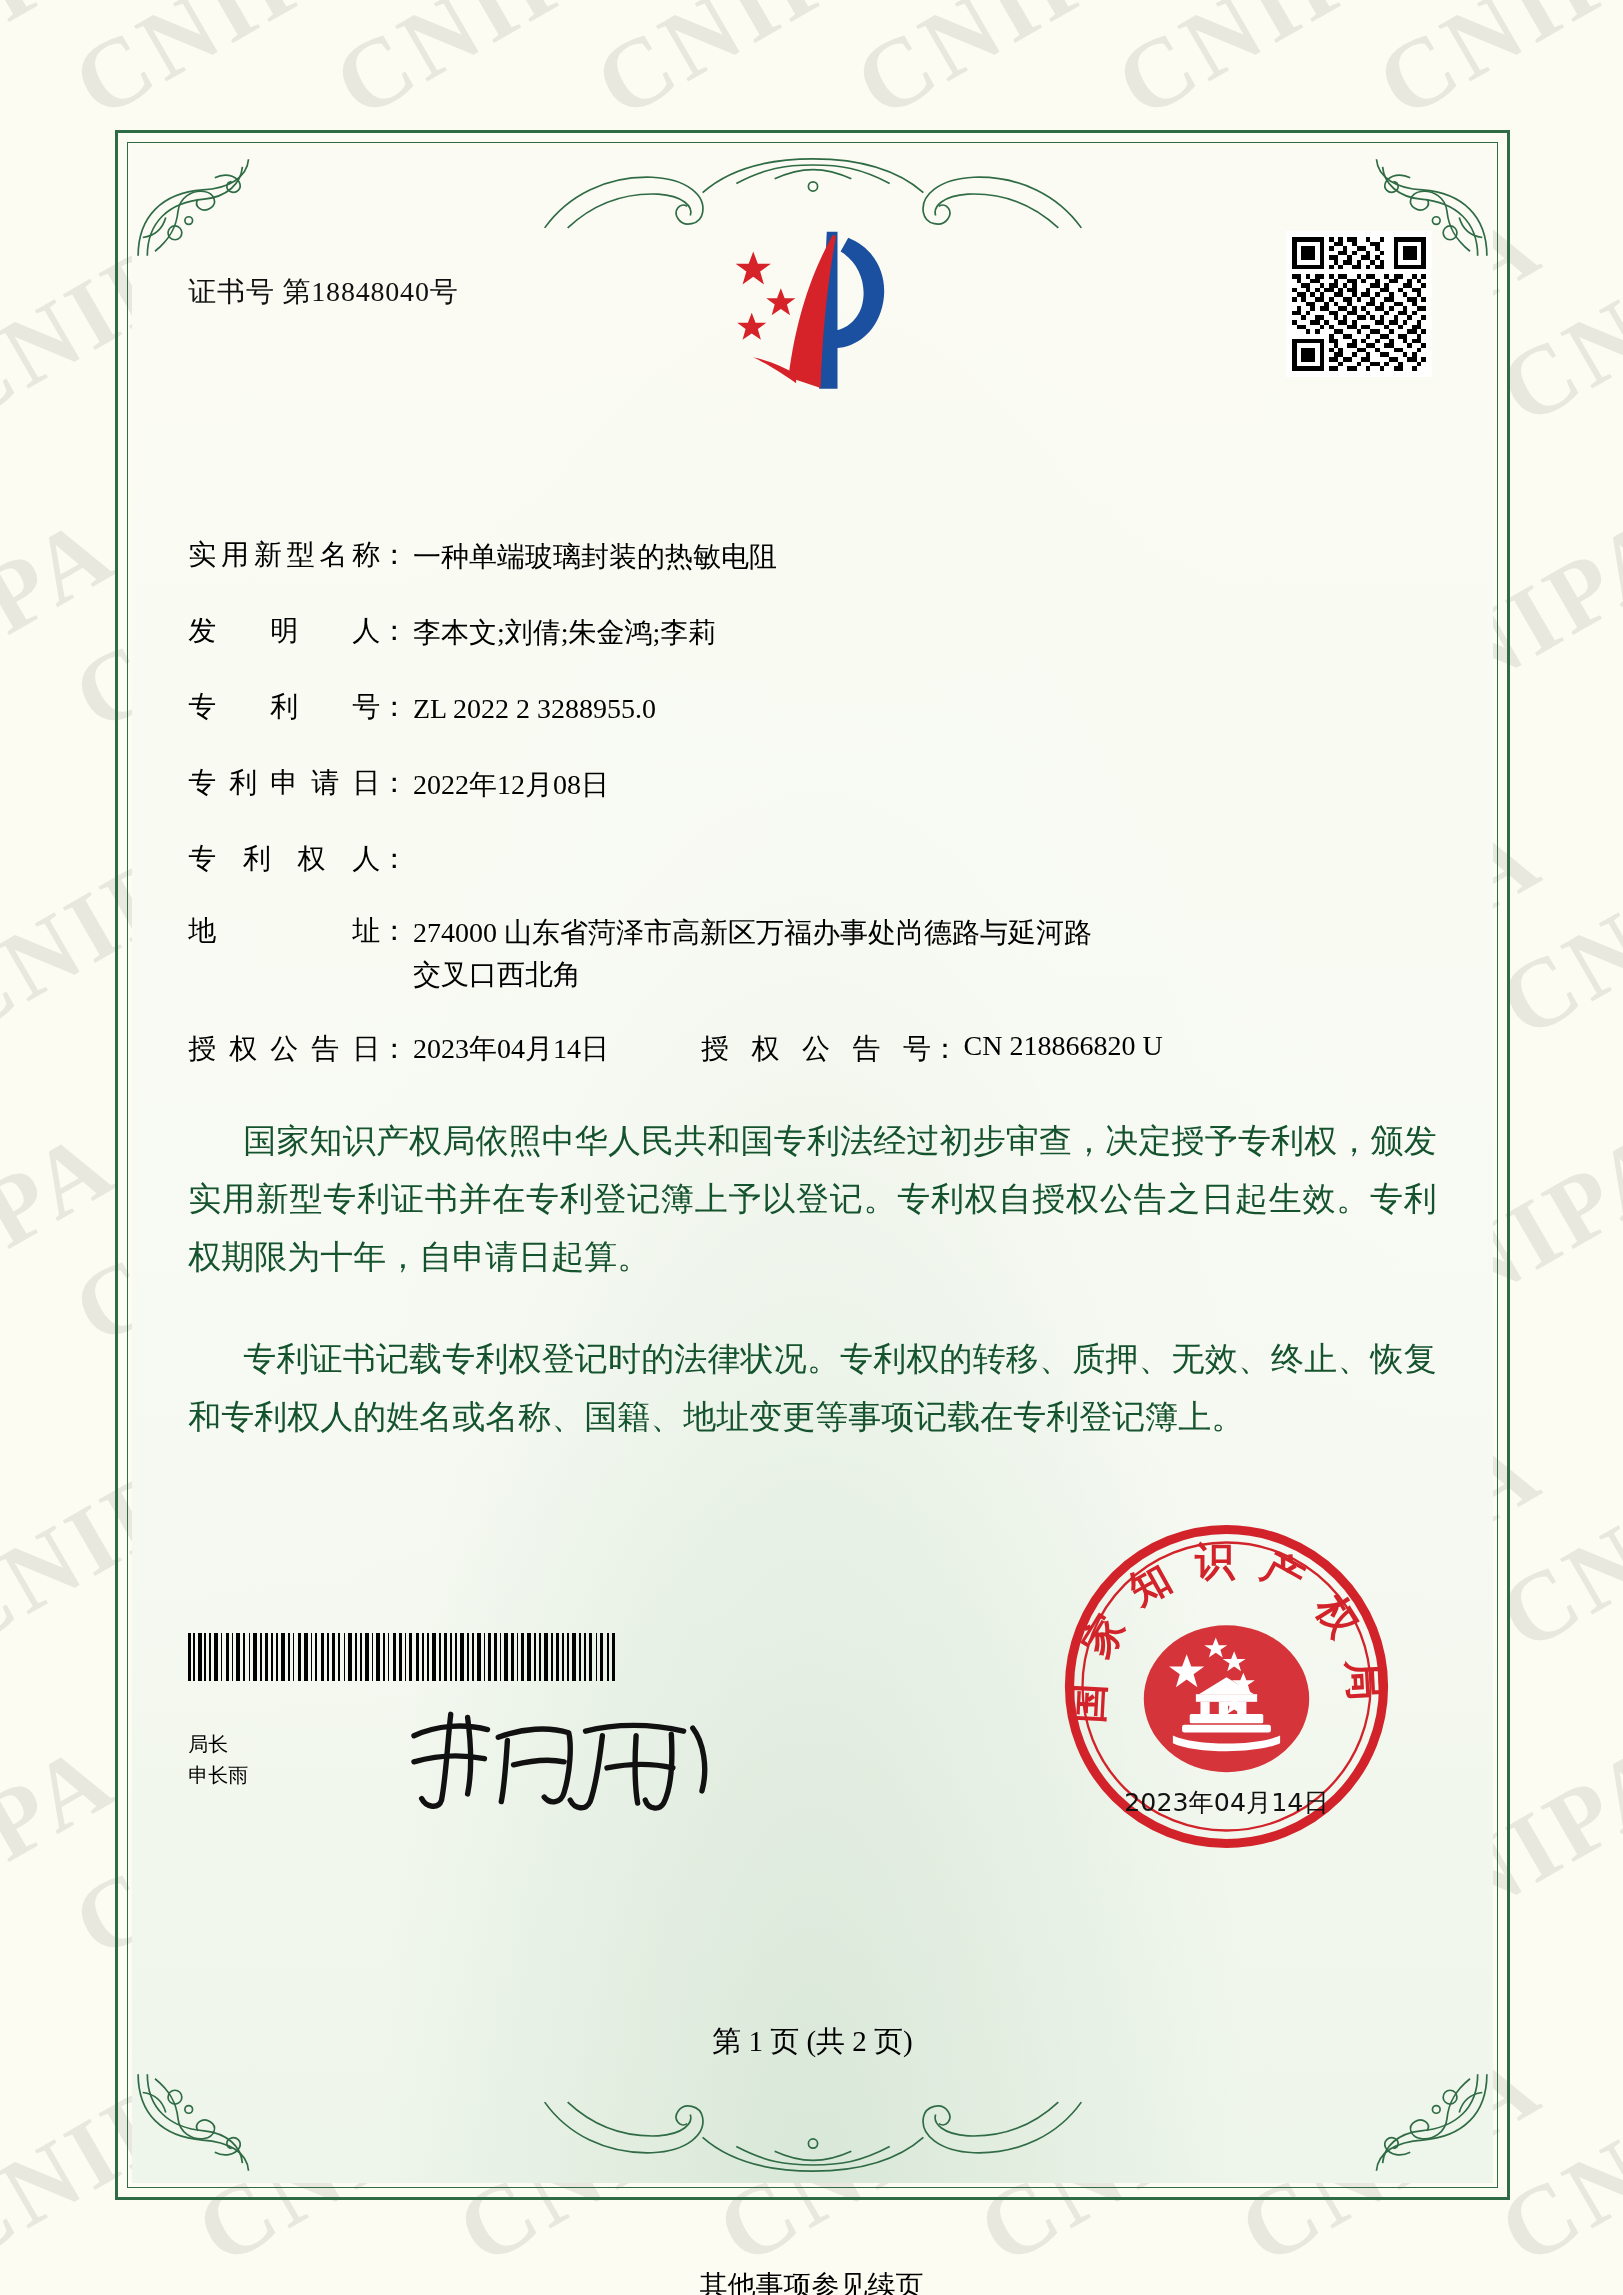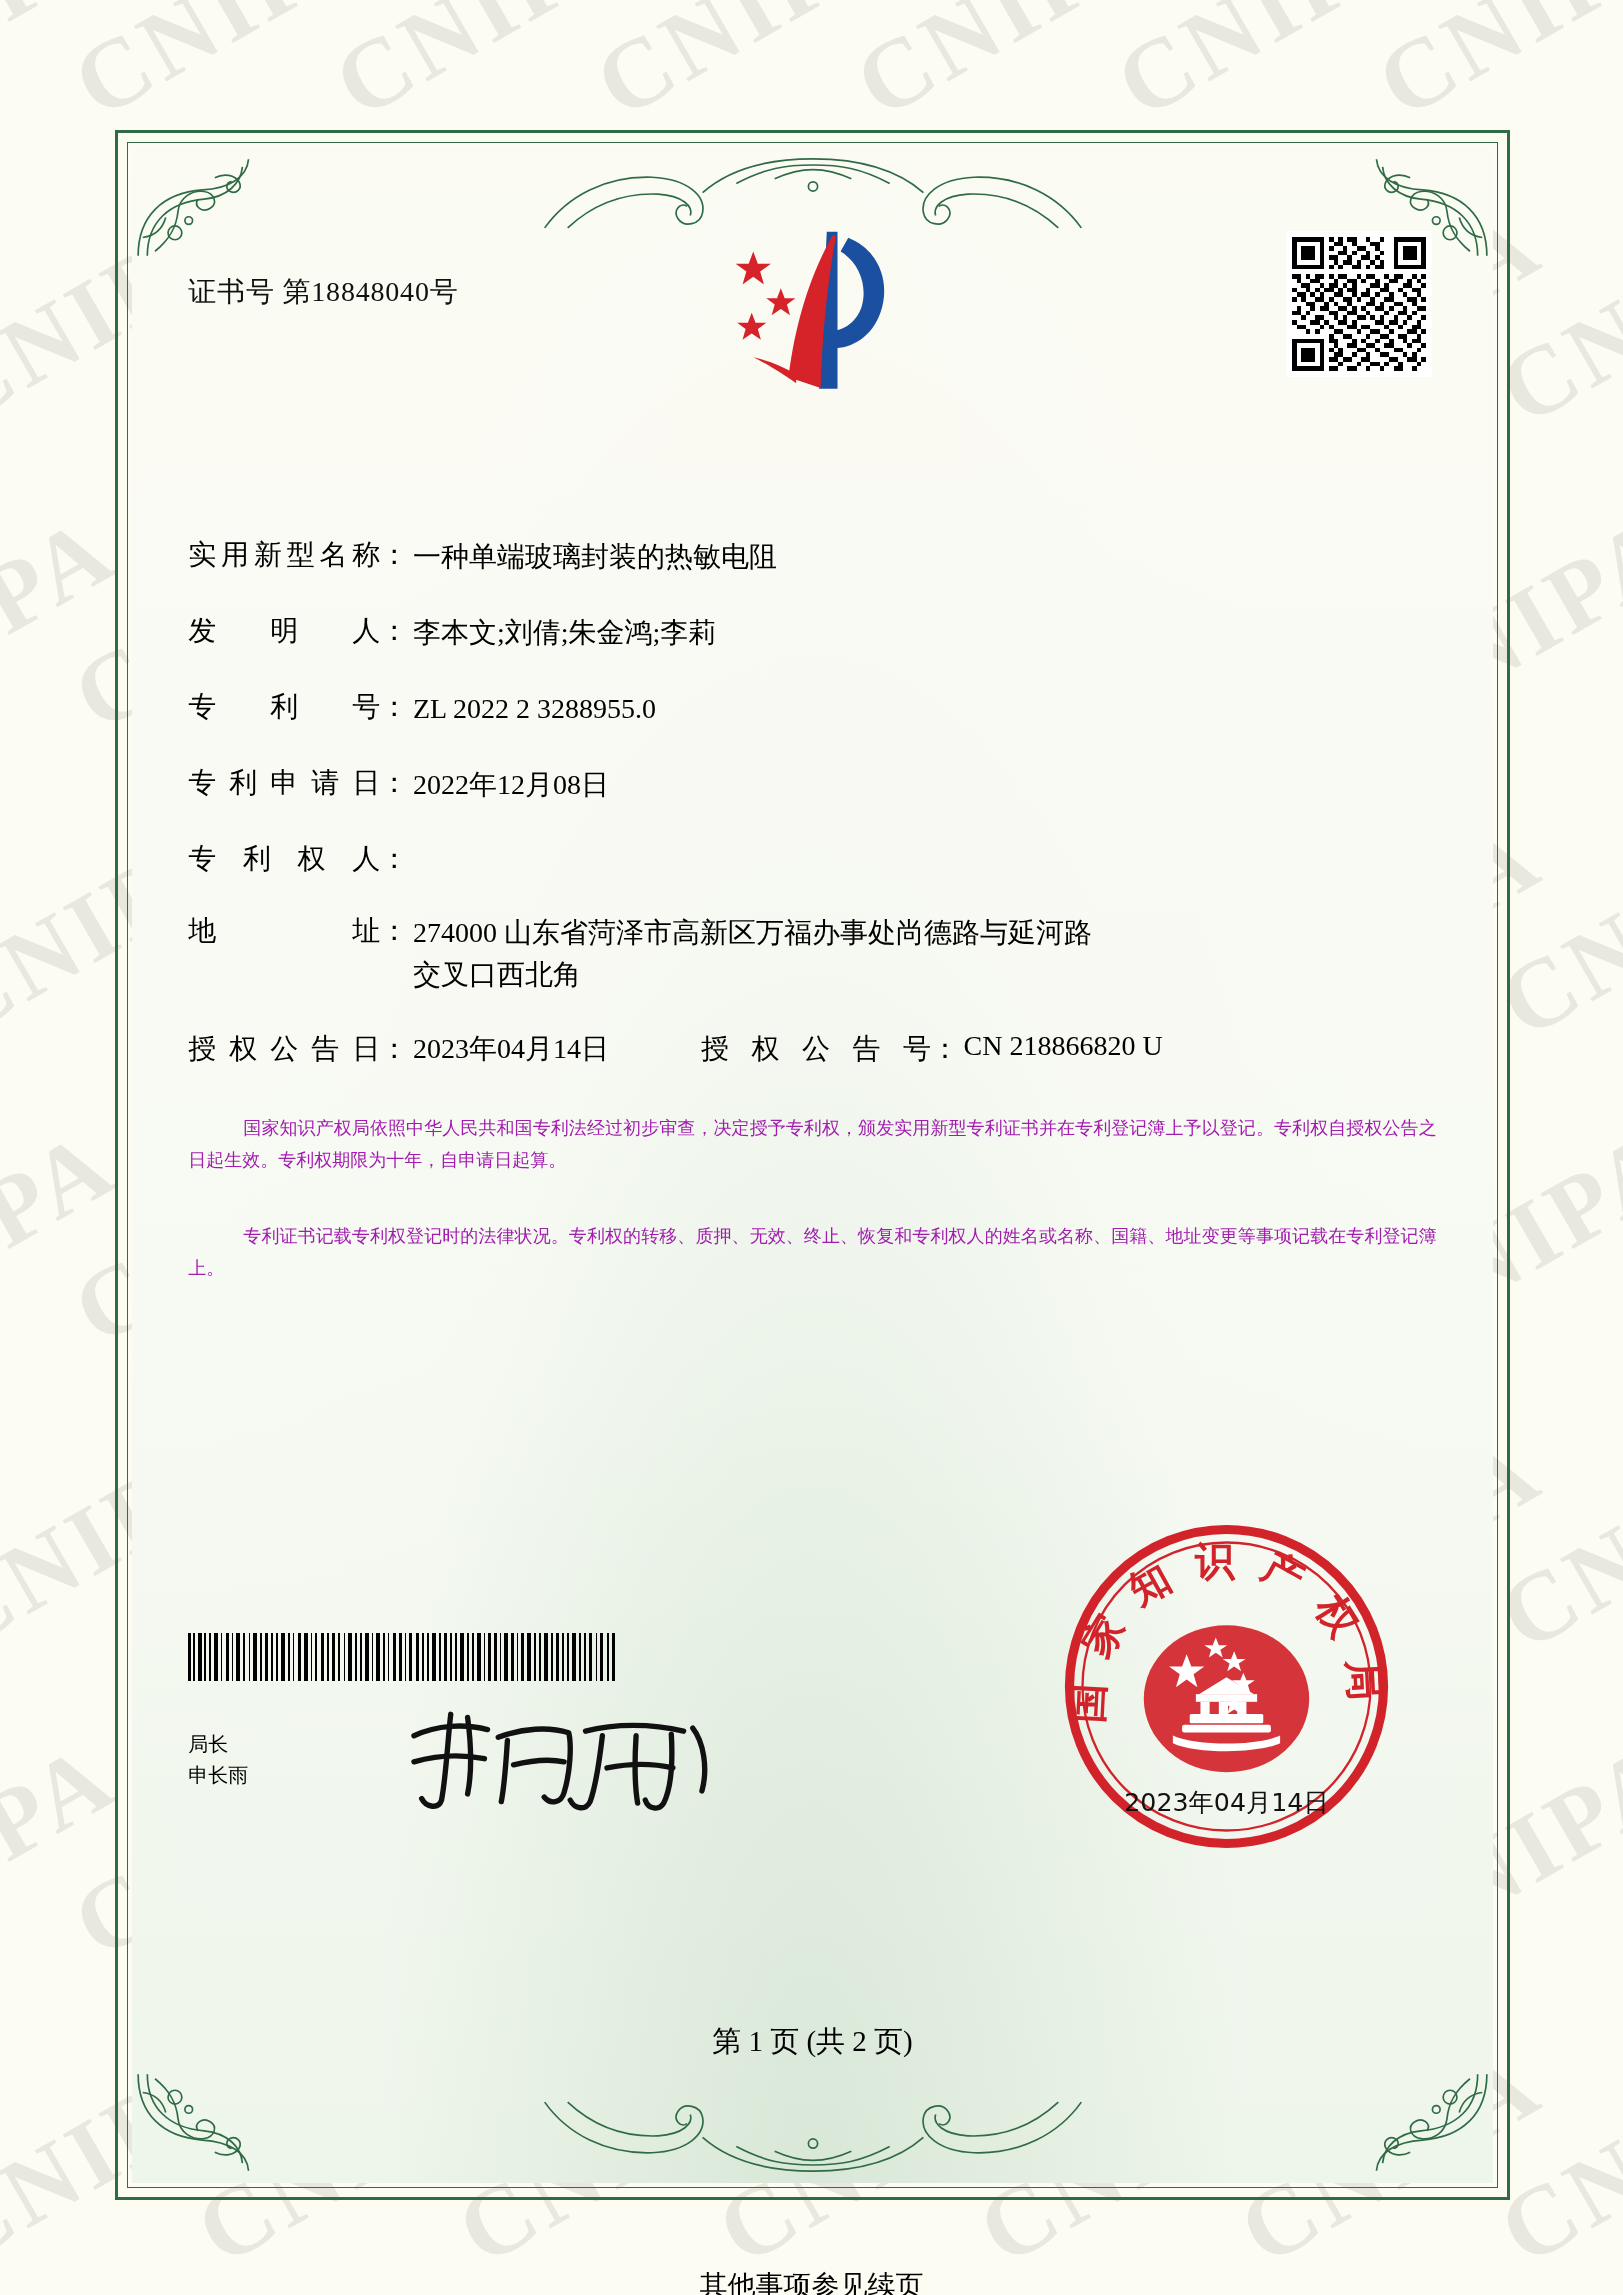--- a/index.html
+++ b/index.html
@@ -192,25 +192,25 @@
     align-items: flex-start;
     font-size: 28px;
     margin-bottom: 31px;
   }
   .grant-row .lbl { width: 192px; flex:none; display:flex; justify-content: space-between; }
   .grant-row .val { flex:none; }
   .grant-row .lbl2 { width: 230px; flex:none; padding-left: 92px; display:flex; justify-content: space-between; }
   .grant-row .val2 { flex:none; }
 
   .paragraph {
-    font-size: 18px;
+    font-size: 33px;
     line-height: 1.75;
     text-indent: 55px;
     margin-top: 45px;
-    color: #a21caf;
+    color: #14532d;
     text-align: justify;
   }
 
   .barcode {
     position: absolute;
     left: 12.3px;
     top: 1434px;
     width: 429px;
     height: 48px;
   }

